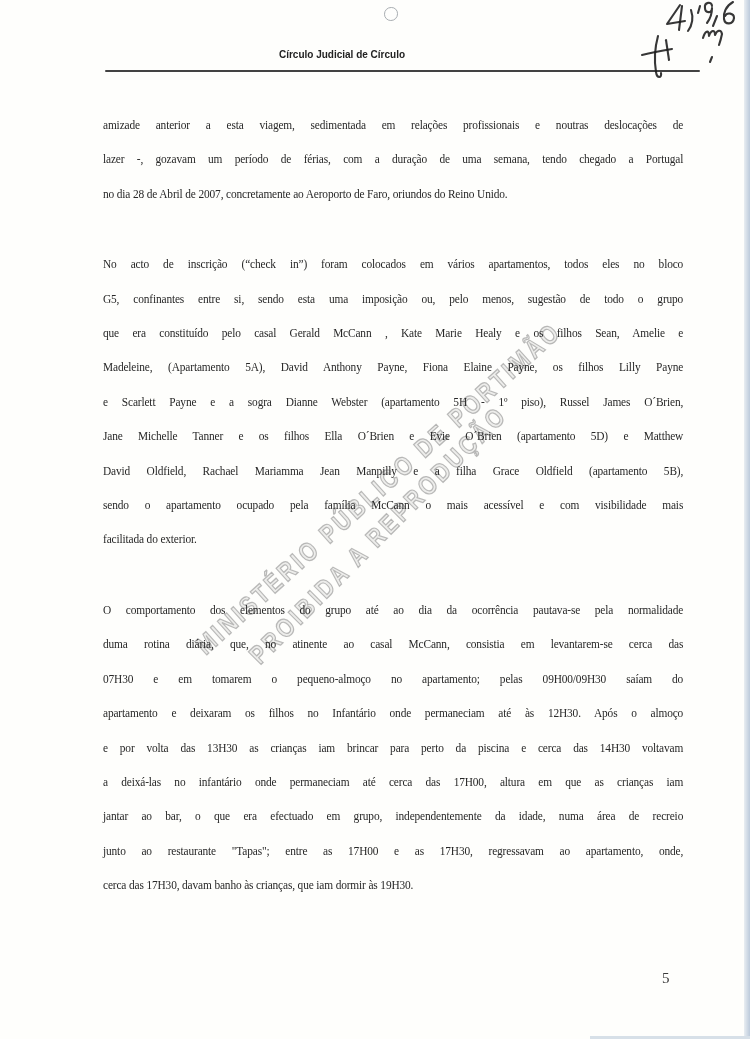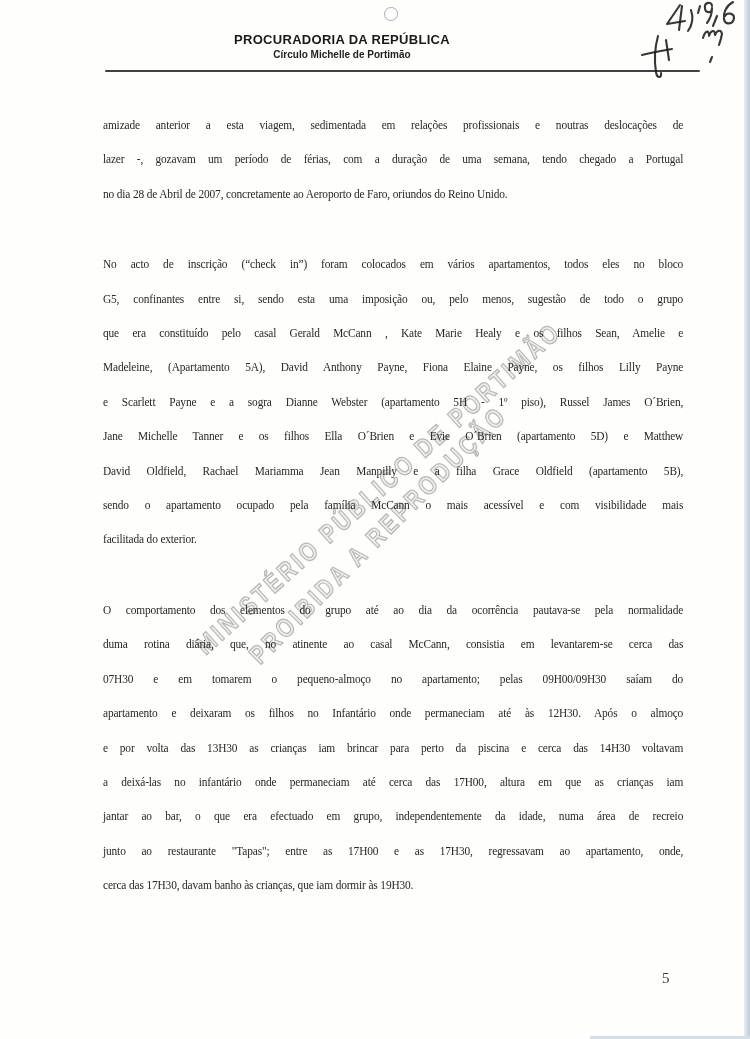--- a/index.html
+++ b/index.html
@@ -81,22 +81,21 @@
 </style>
 </head>
 <body>
 
 <div class="page">
 
   <div class="scan-edge-right"></div>
   <div class="scan-edge-bottom"></div>
 
   <div class="emblem"></div>
-  <div class="org">PROCURADORIA DA REPÚBLICA</div>
-  <div class="sub">Círculo Michelle de Portimão</div>
+  <div class="sub">Círculo Judicial de Círculo</div>
   <div class="rule"></div>
 
   <svg class="hw hw-top" viewBox="0 0 95 68" aria-label="4x'9,6">
     <path d="M25,5 L12,24 L30,21"></path>
     <path d="M27,6 L24,30"></path>
     <path d="M36,10 C38,16 38,24 33,31"></path>
     <path d="M45,6 L43,13"></path>
     <path d="M57,6 C57,1 49,2 50,8 C50,13 57,14 57,8 C57,14 55,19 52,23"></path>
     <path d="M62,16 L58,26"></path>
     <path d="M78,2 C71,6 68,13 69,19 C70,25 78,25 79,18 C79,13 72,12 70,16"></path>

